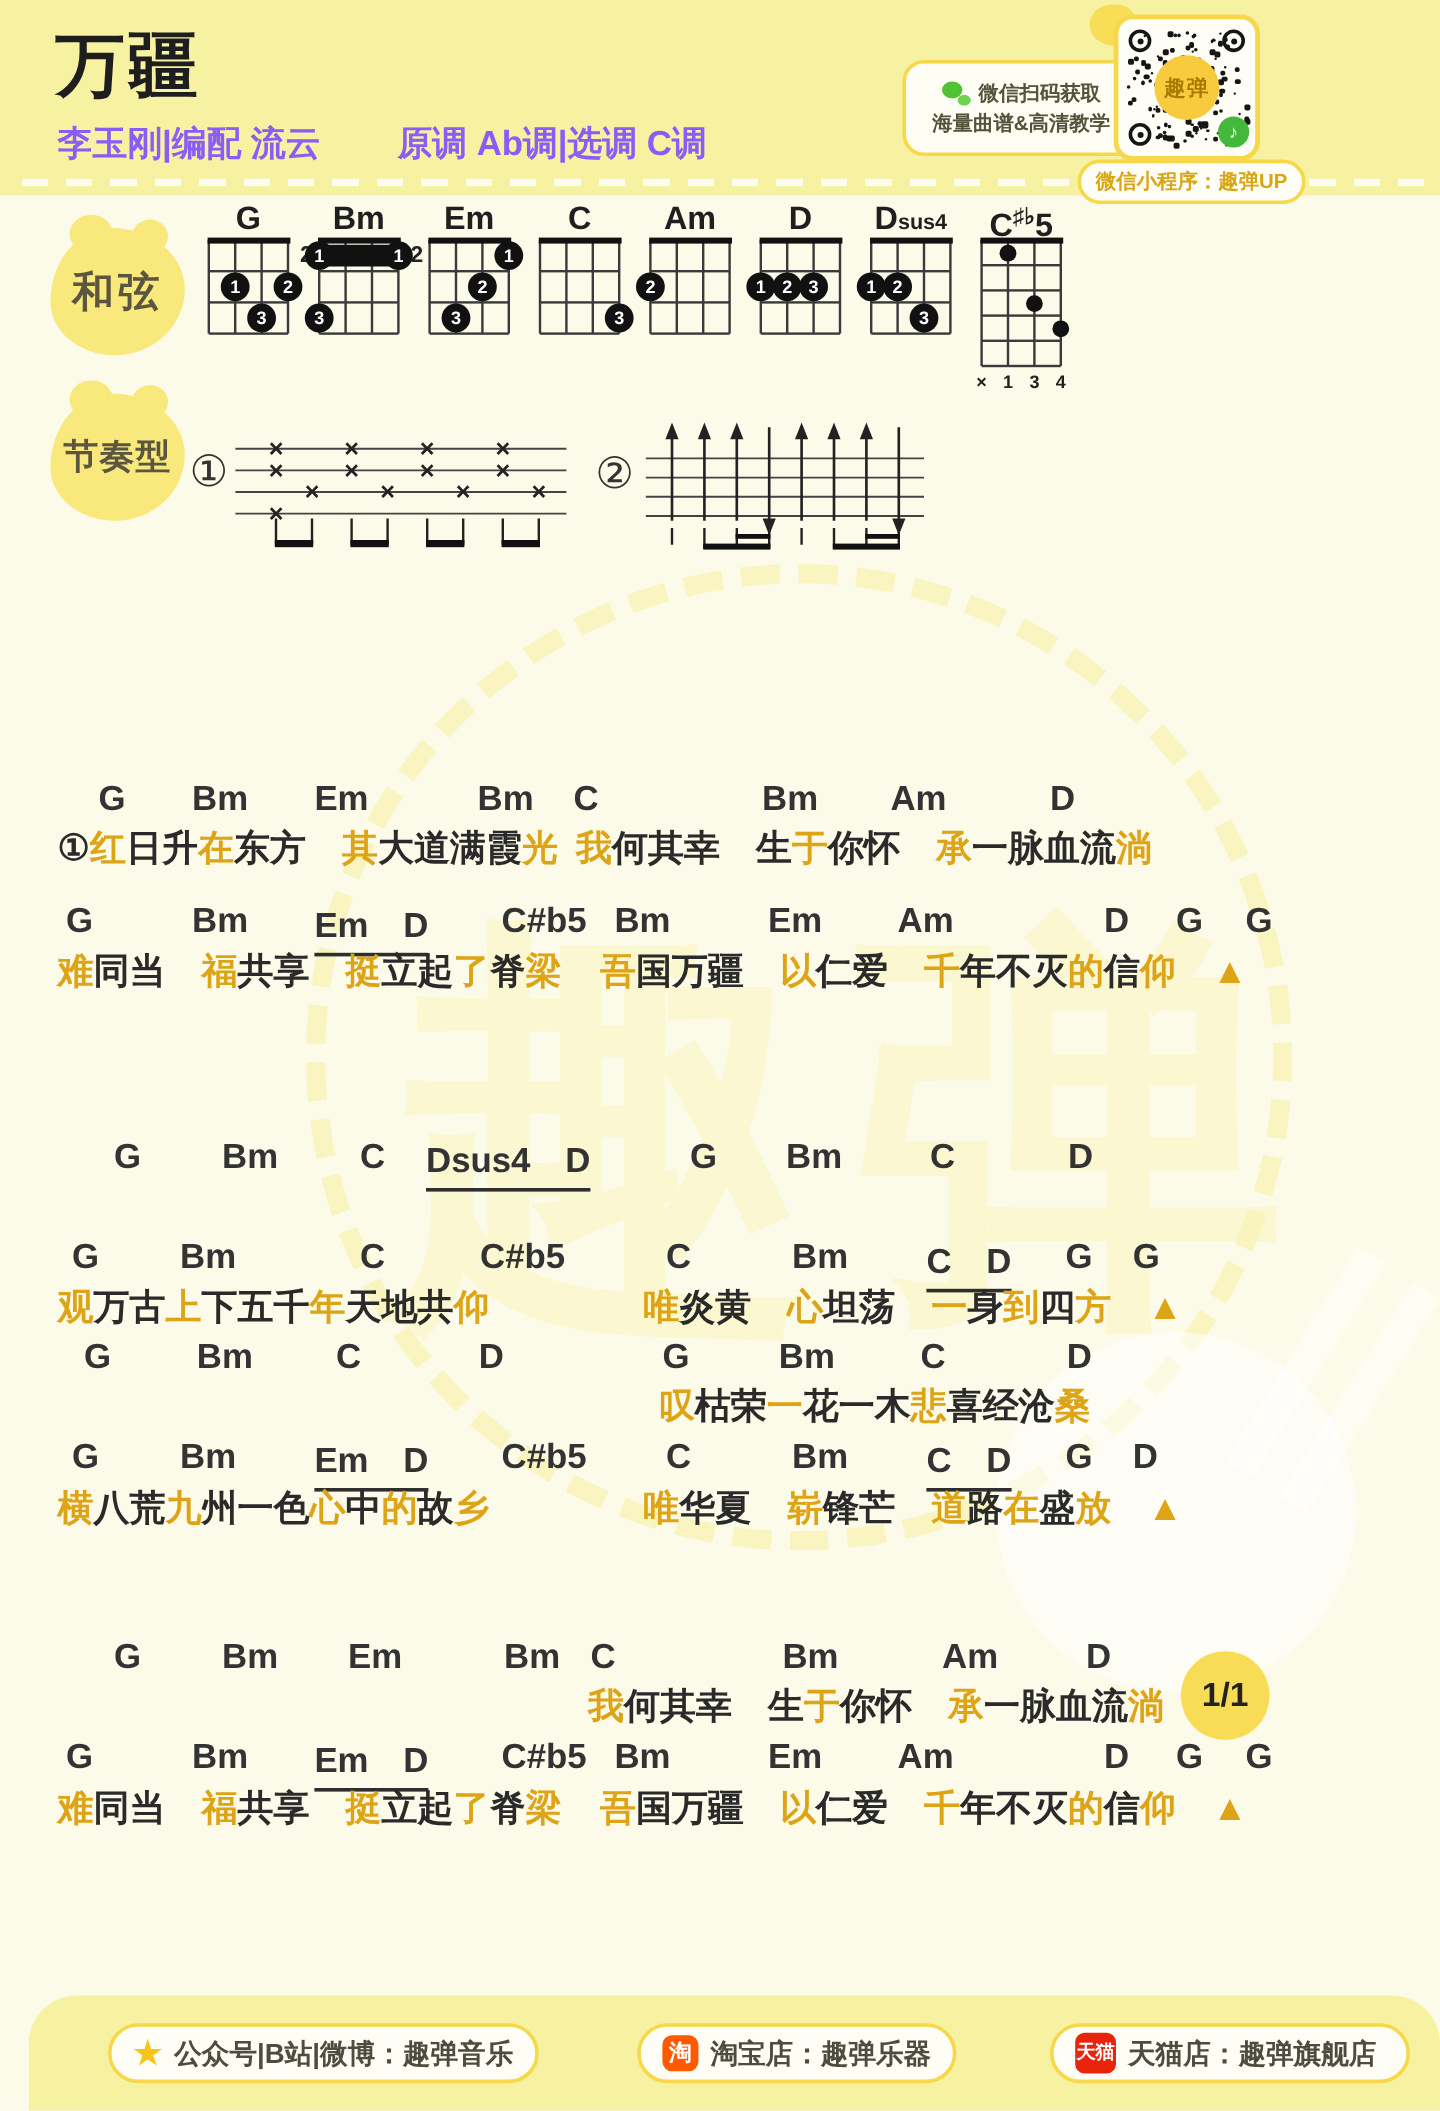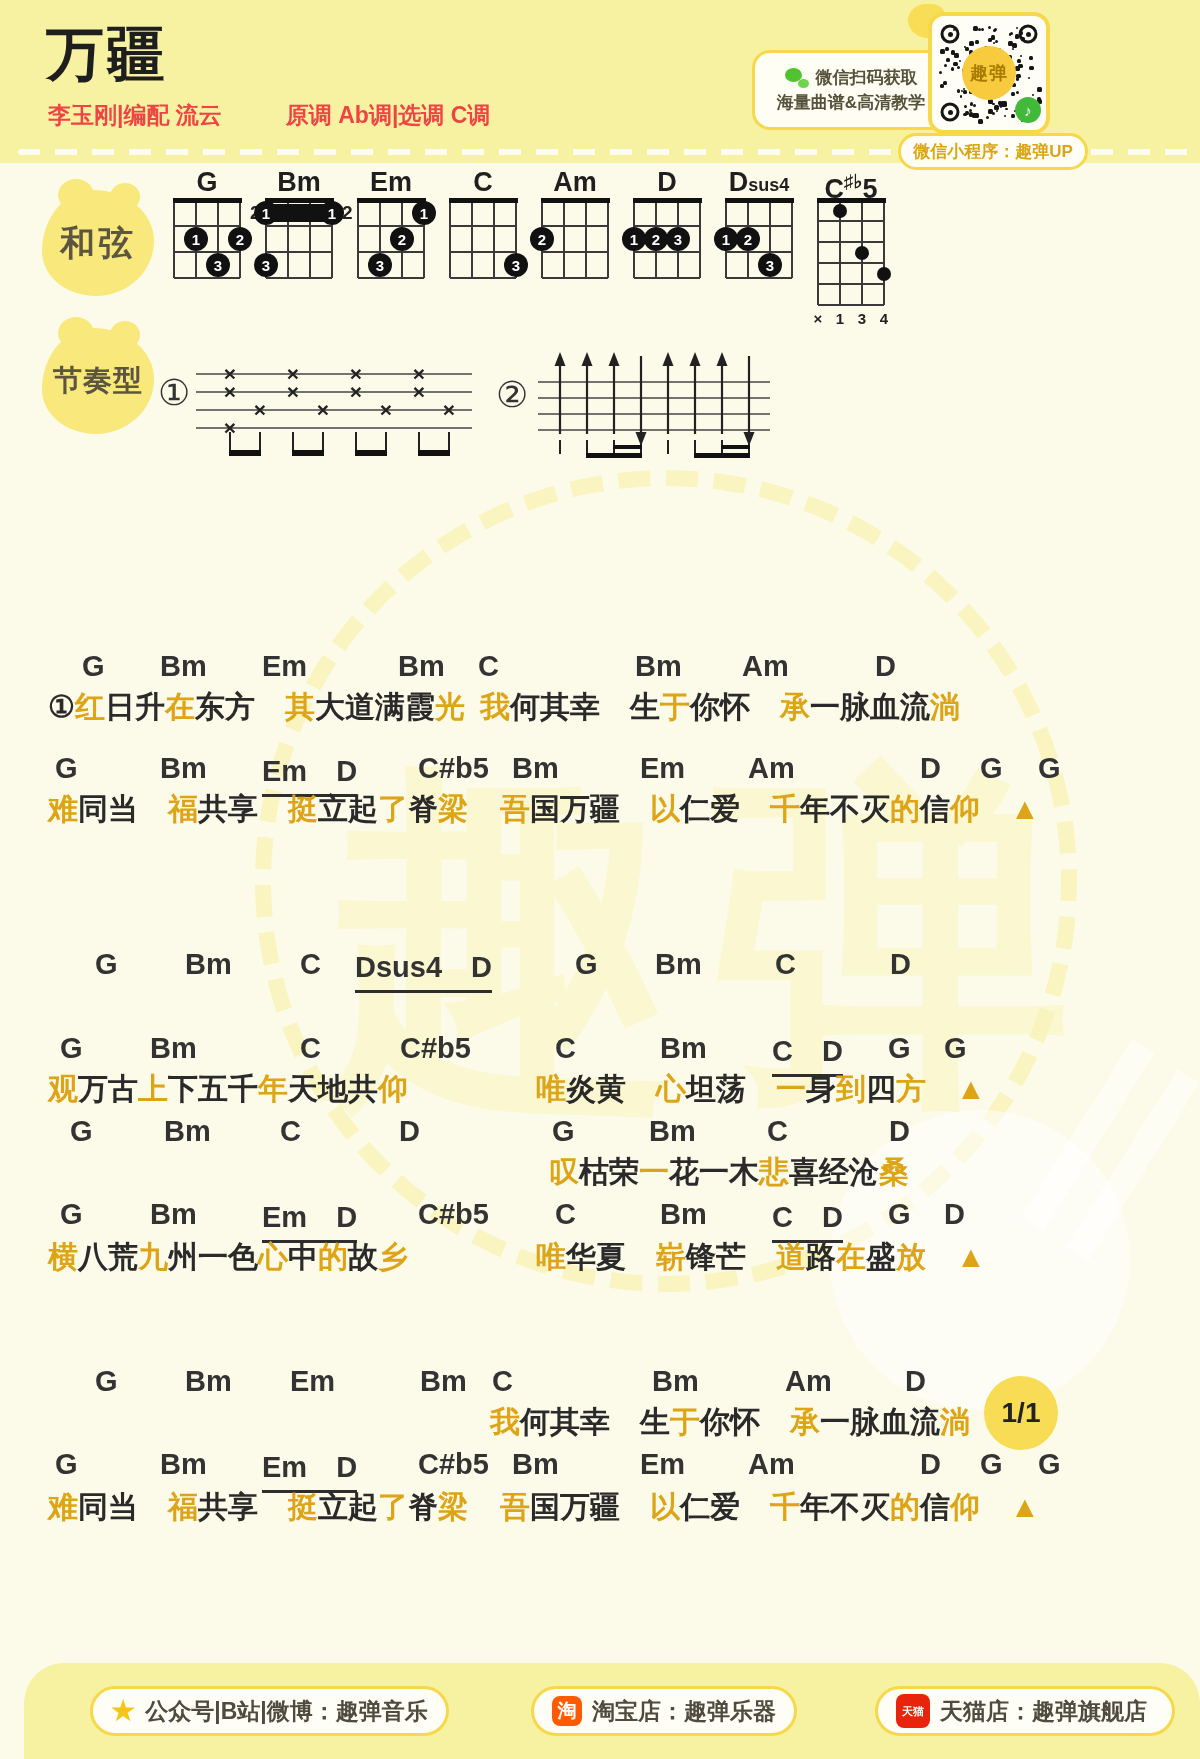--- a/index.html
+++ b/index.html
@@ -9,21 +9,21 @@
   .wm-dash-circle{position:absolute;left:255px;top:470px;width:790px;height:790px;border-radius:50%;
         border:16px dashed rgba(246,238,158,0.55)}
   .wm-text{position:absolute;left:320px;top:700px;font-size:360px;font-weight:800;
         color:rgba(250,243,186,0.5);letter-spacing:30px;white-space:pre}
   .wm-circle{position:absolute;left:830px;top:1110px;width:300px;height:300px;border-radius:50%;
         background:rgba(255,255,255,0.55)}
   .wm-bar{position:absolute;width:26px;height:210px;background:rgba(255,255,255,0.5);transform:rotate(32deg)}
   
   .band{position:absolute;left:0;top:0;width:1200px;height:163px;background:#F7F2A1}
   .title{position:absolute;left:46px;top:16px;font-size:58px;font-weight:800;color:#1E1E1E;letter-spacing:3px}
-  .subtitle{position:absolute;left:48px;top:100px;font-size:23px;color:#ef4444;font-weight:700;white-space:pre}
+  .subtitle{position:absolute;left:48px;top:100px;font-size:29px;color:#8b5cf6;font-weight:700;white-space:pre}
   .keyinfo{margin-left:64px}
   .dashline{position:absolute;left:18px;top:149px;width:1172px;height:6px;border-radius:3px;
         background:repeating-linear-gradient(90deg,#FDFCF0 0 22px,transparent 22px 37px)}
   .promo{position:absolute;left:752px;top:50px;width:198px;height:80px;background:#FFFEF4;
         border:3px solid #F6D84A;border-radius:18px;box-sizing:border-box;
         display:flex;flex-direction:column;justify-content:center;align-items:center}
   .promo-row{display:flex;align-items:center;gap:7px}
   .promo-line{font-size:17px;color:#55523C;font-weight:700;line-height:25px}
   .wx{position:relative;width:24px;height:20px;display:inline-block}
   .wx::before{content:"";position:absolute;width:17px;height:14px;background:#51C332;border-radius:50%;left:0;top:0}
@@ -88,21 +88,21 @@
   .pagenum{position:absolute;left:984px;top:1376px;width:74px;height:74px;border-radius:50%;background:#F9DC55;
         display:flex;align-items:center;justify-content:center;font-size:28px;font-weight:700;color:#222}
   
   .footer{position:absolute;left:24px;top:1663px;width:1176px;height:96px;background:#F7F2A1;border-radius:40px 40px 0 0}
   .fpill{position:absolute;top:23px;height:50px;background:#FFFEF6;border:3px solid #F6D84A;border-radius:27px;
         display:flex;align-items:center;gap:10px;padding:0 18px;box-sizing:border-box;
         font-size:23px;color:#4F4B3E;font-weight:700;white-space:nowrap}
   .star{color:#F5C518;font-size:27px}
   .tb-icon{width:30px;height:30px;background:#FF5A00;border-radius:8px;color:#fff;font-size:19px;font-weight:800;
         display:flex;align-items:center;justify-content:center;flex:0 0 auto}
-  .tm-icon{width:34px;height:34px;background:#E8250C;border-radius:8px;color:#fff;font-size:11px;font-weight:800;
+  .tm-icon{width:34px;height:34px;background:#E8250C;border-radius:8px;color:#fff;font-size:16px;font-weight:800;
         display:flex;align-items:center;justify-content:center;text-align:right;line-height:12px;flex:0 0 auto}
   .overlay{position:absolute;left:929px;top:1693px;width:271px;height:66px;background:#FFFFFF;
         border-radius:10px 0 0 0;display:flex;align-items:center;justify-content:center;gap:7px;z-index:6}
   .site{font-size:27px;font-weight:800;color:#151515;font-style:italic;font-family:"Liberation Serif",serif}
   .url{font-size:22px;font-weight:700;color:#E2231A;font-style:italic}
 </style>
 </head>
 <body>
 
 <div class="page">

